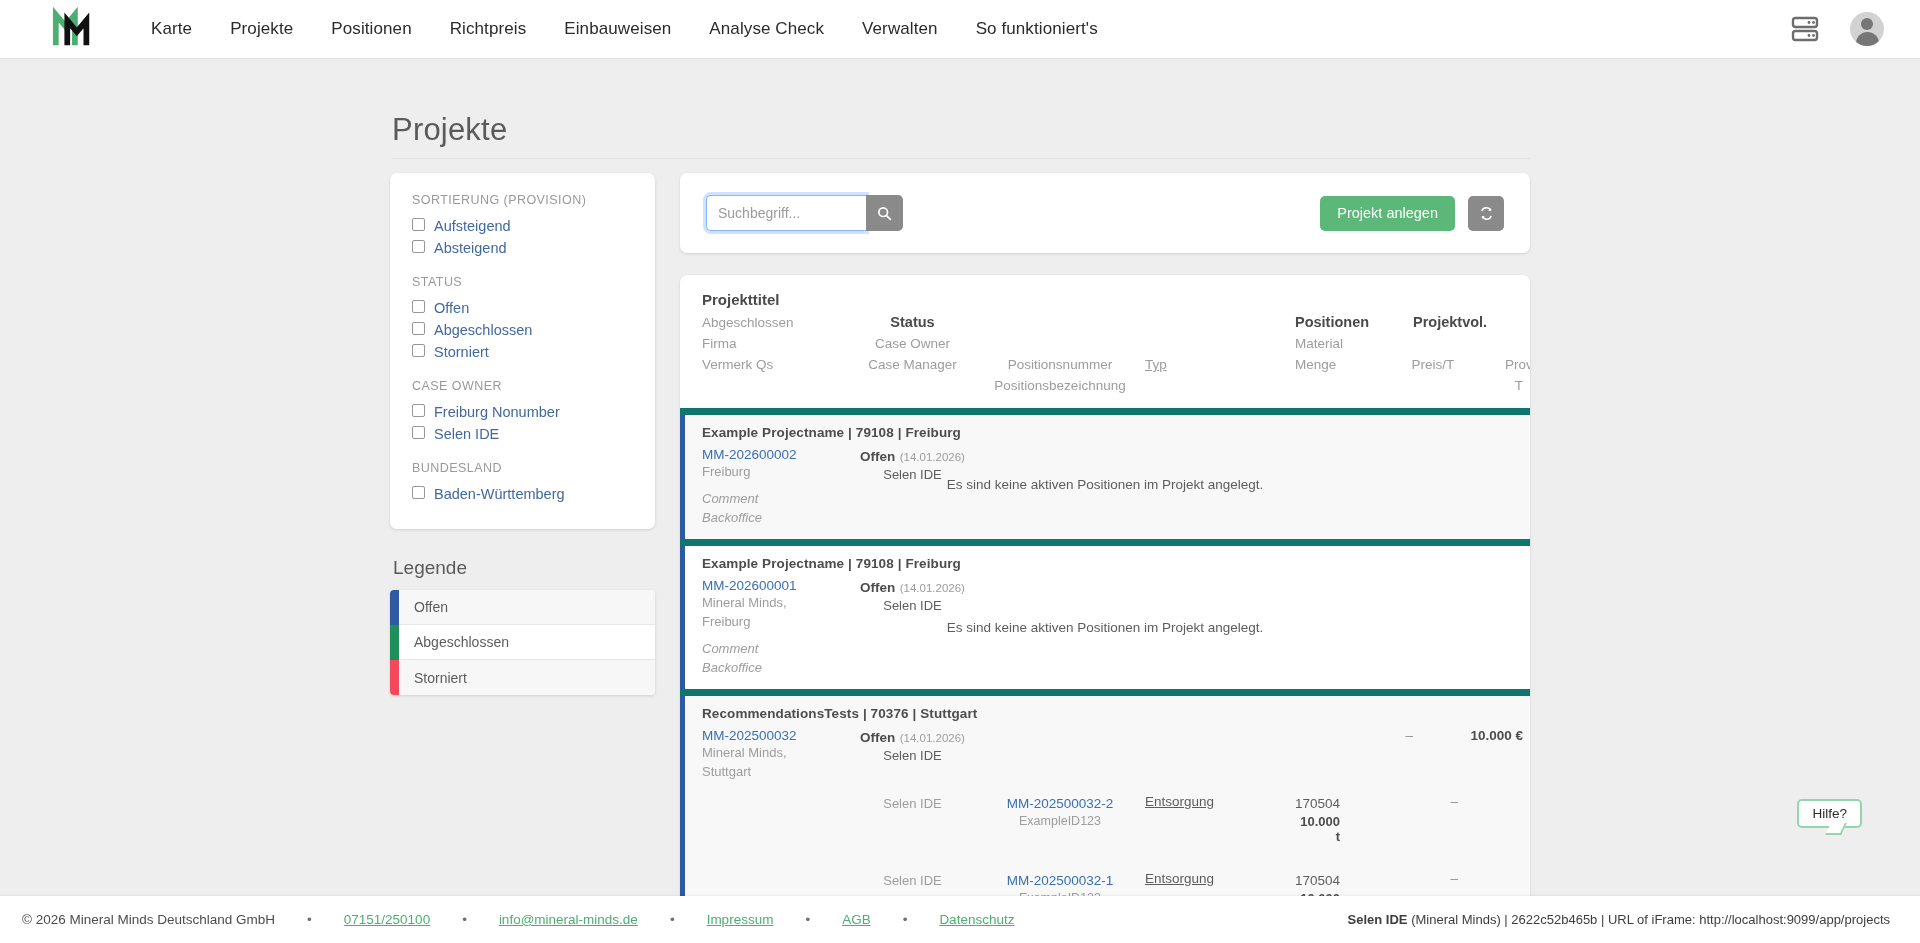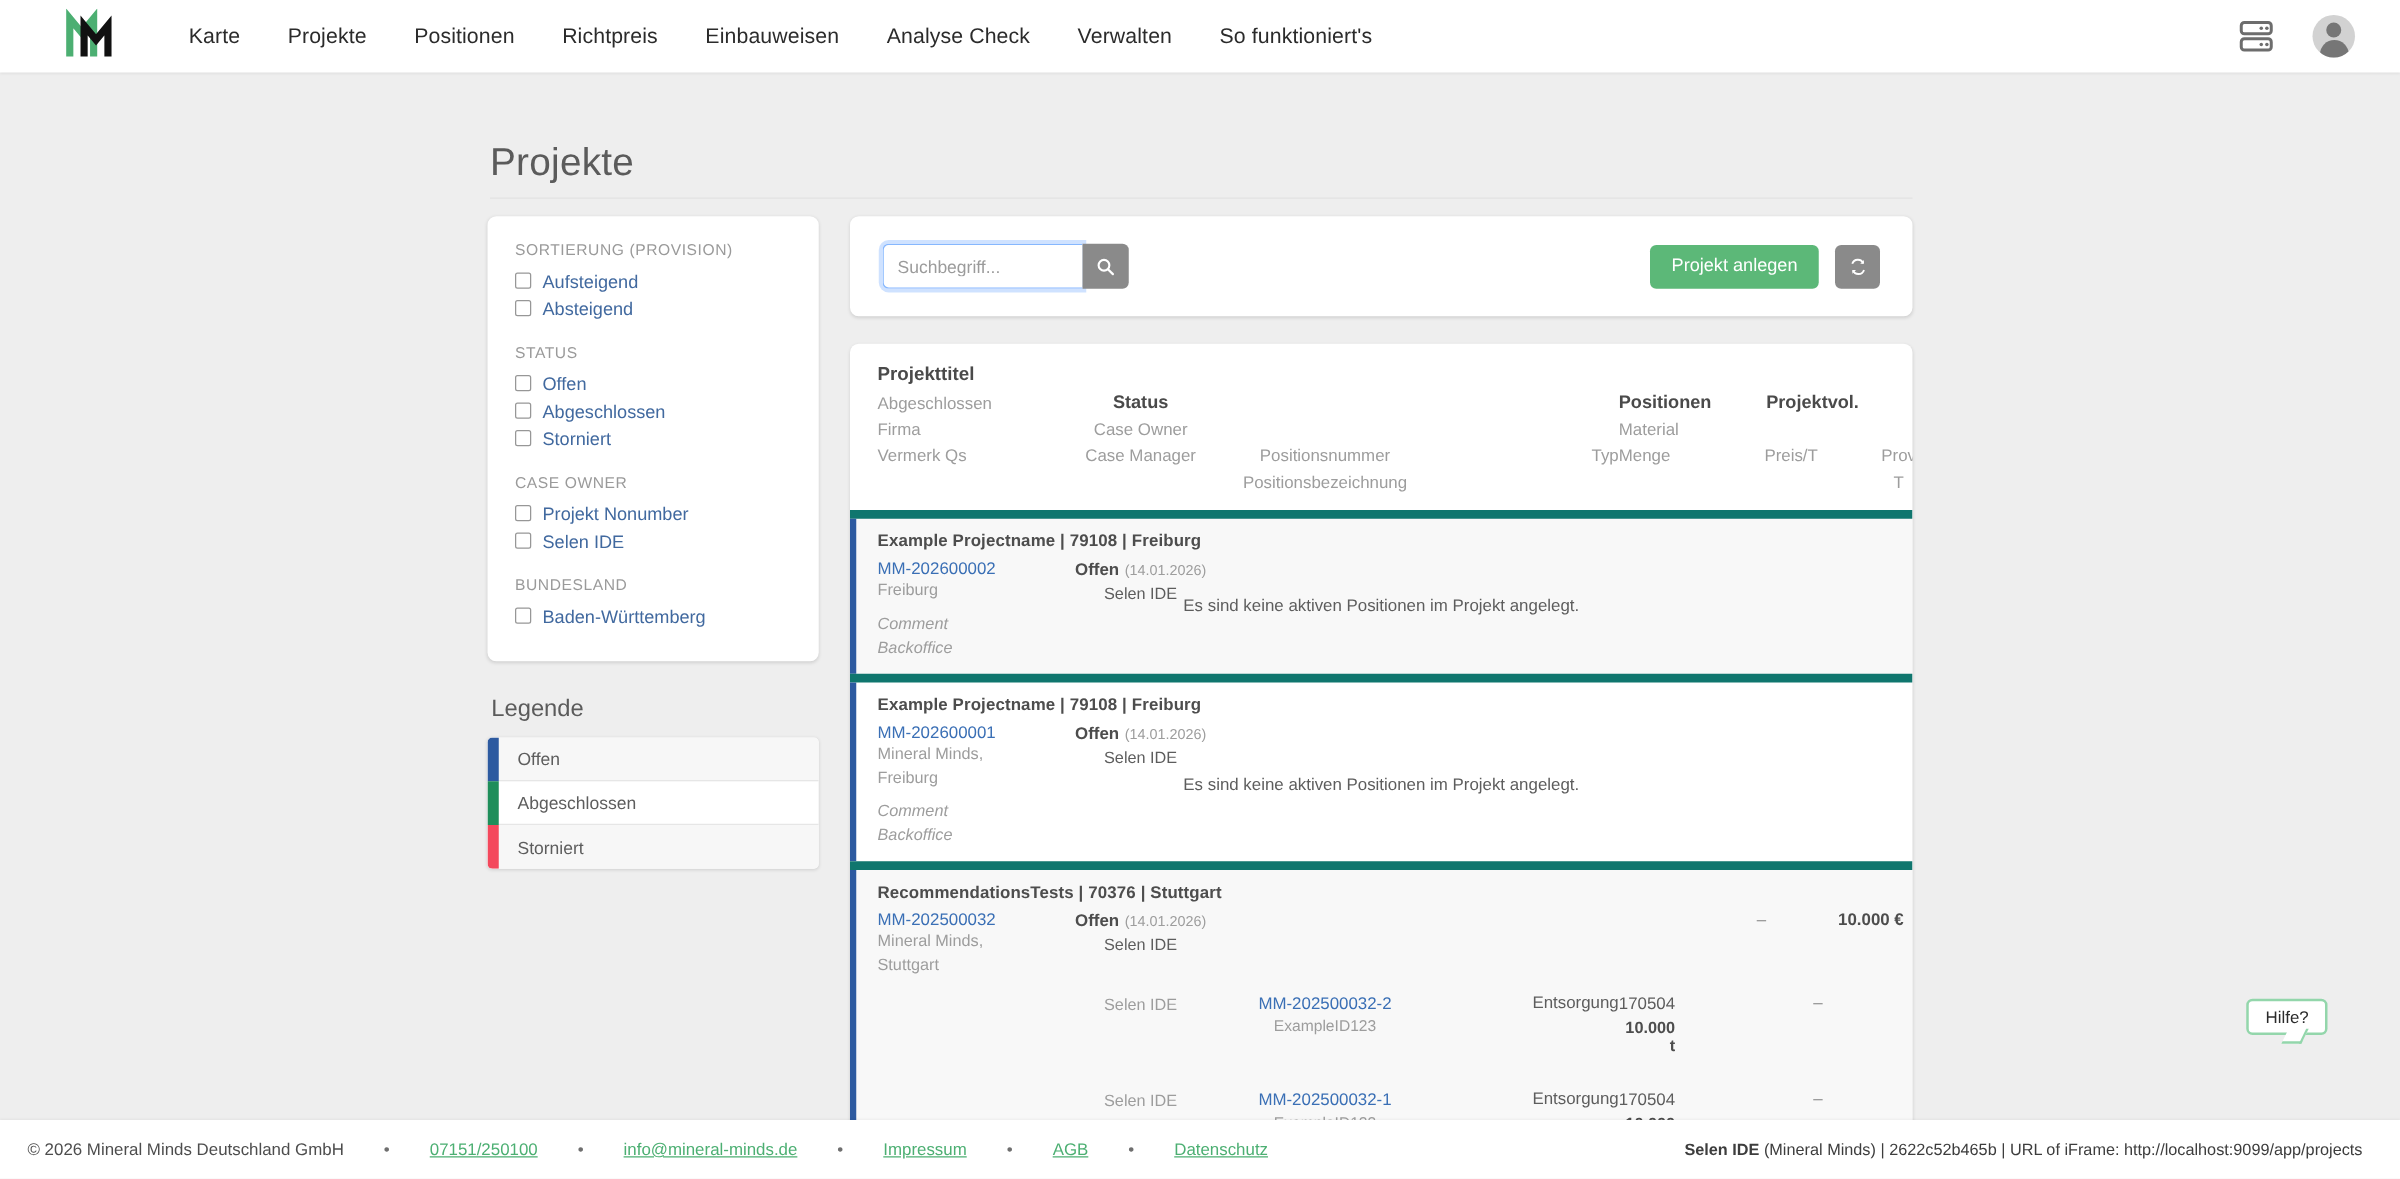--- a/index.html
+++ b/index.html
@@ -159,21 +159,21 @@
   
   .table-card { overflow: hidden; }
   .thead { padding: 16px 22px 12px 22px; }
   .hdr-line { display: flex; align-items: flex-start; }
   .hdr-title {
     font-size: 15px; font-weight: 700; color: #4a4a4a; padding-bottom: 4px;
   }
   .c-num   { width: 148px; flex: 0 0 148px; }
   .c-stat  { width: 125px; flex: 0 0 125px; text-align: center; }
   .c-pnum  { width: 170px; flex: 0 0 170px; text-align: center; }
-  .c-typ   { width: 150px; flex: 0 0 150px; text-align: right; }
+  .c-typ   { width: 150px; flex: 0 0 150px; text-align: left; text-decoration: underline; }
   .c-pos   { flex: 1 1 auto; text-align: right; }
   .c-vol   { width: 118px; flex: 0 0 118px; text-align: right; }
   .c-prov  { width: 110px; flex: 0 0 110px; text-align: right; }
   .hl-strong { font-size: 14.5px; font-weight: 700; color: #4a4a4a; line-height: 21px; }
   .hl-muted  { font-size: 13.5px; font-weight: 400; color: #9d9d9d; line-height: 21px; }
 
   .prow {
     position: relative;
     border-top: 7px solid #0f766e;
     padding: 10px 22px 12px 22px;
@@ -307,21 +307,21 @@
             <div class="filter-row">
               <span class="cb"></span>
               <span class="filter-label">Storniert</span>
             </div>
           </div>
 
           <div class="filter-group">
             <div class="filter-head">CASE OWNER</div>
             <div class="filter-row">
               <span class="cb"></span>
-              <span class="filter-label">Projekt Nonumber</span>
+              <span class="filter-label">Freiburg Nonumber</span>
             </div>
             <div class="filter-row">
               <span class="cb"></span>
               <span class="filter-label">Selen IDE</span>
             </div>
           </div>
 
           <div class="filter-group">
             <div class="filter-head">BUNDESLAND</div>
             <div class="filter-row">

